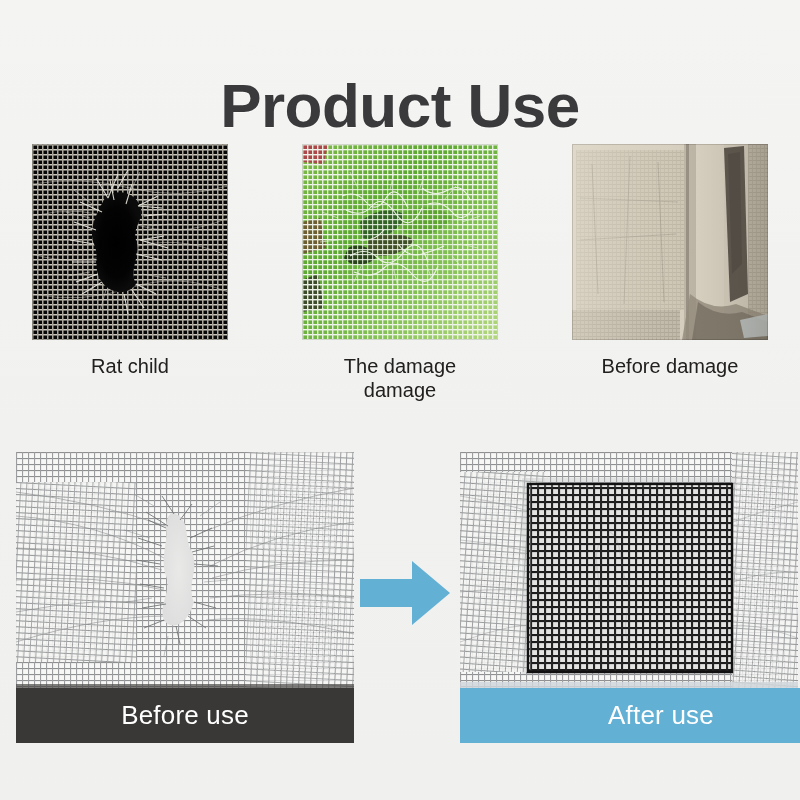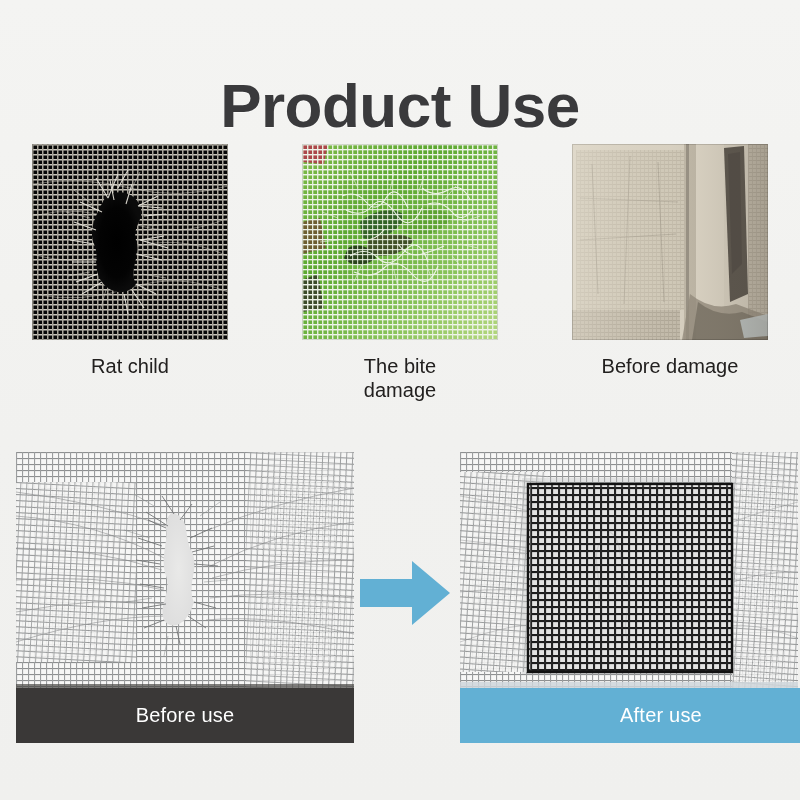--- a/index.html
+++ b/index.html
@@ -80,21 +80,21 @@
   }
   #panel-before { left: 16px; }
   #panel-after  { left: 460px; }
 
   .barlabel {
     position: absolute;
     top: 688px;
     width: 338px;
     height: 55px;
     color: #ffffff;
-    font-size: 20px;
+    font-size: 26px;
     display: flex;
     align-items: center;
     justify-content: center;
     letter-spacing: 0.2px;
   }
   #bar-before {
     left: 16px;
     background: #3a3837;
   }
   #bar-after {
@@ -271,21 +271,21 @@
       <path d="M168,176 L196,170 L196,192 L172,194 Z" fill="#c6d4dc" opacity="0.8"></path>
       <rect width="196" height="196" fill="url(#tanshade)"></rect>
       <rect width="196" height="196" fill="none" stroke="rgba(0,0,0,0.14)" stroke-width="2"></rect>
     </svg>
   </div>
 
   <div class="caption" id="caption-rat">
     <span>Rat child</span>
   </div>
   <div class="caption" id="caption-child">
-    <span>The bite</span><br>
+    <span>The damage</span><br>
     <span>damage</span>
   </div>
   <div class="caption" id="caption-aging">
     <span>Before damage</span>
   </div>
 
   <div class="panel panel-bottom" id="panel-before">
     <svg viewBox="0 0 338 236" preserveAspectRatio="none">
       <defs>
         <pattern id="lightmesh" width="6" height="6" patternUnits="userSpaceOnUse">

